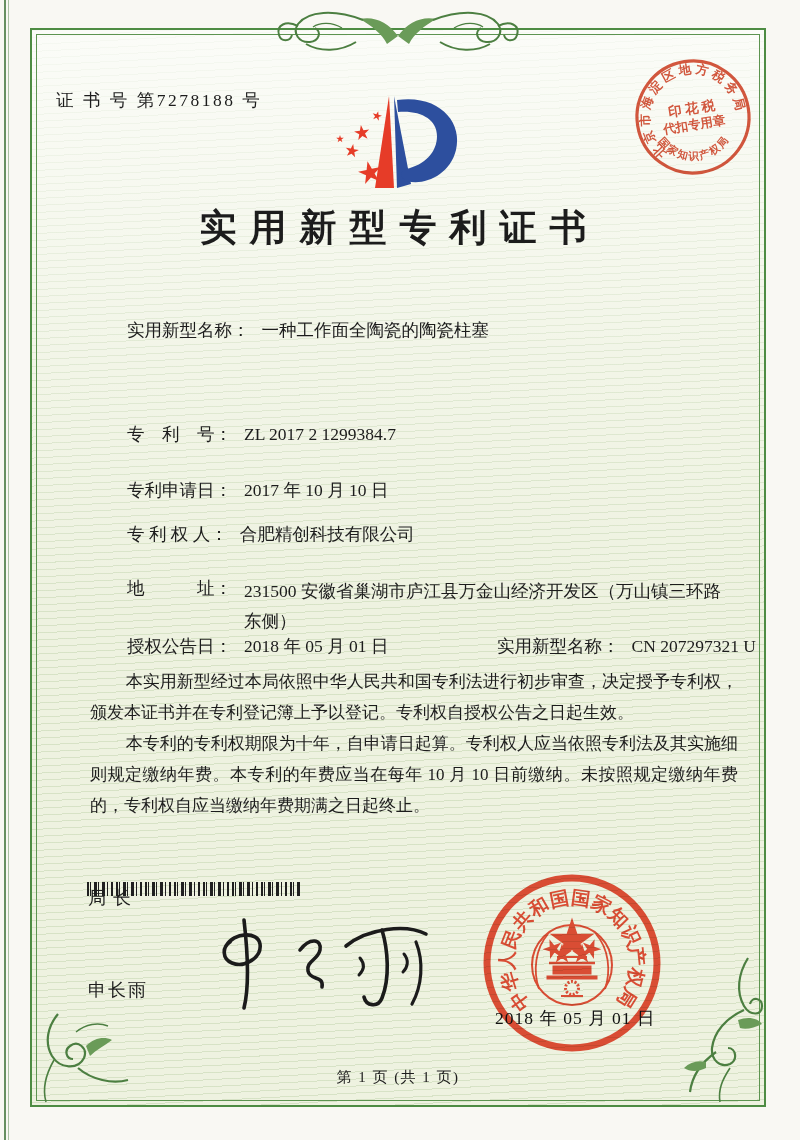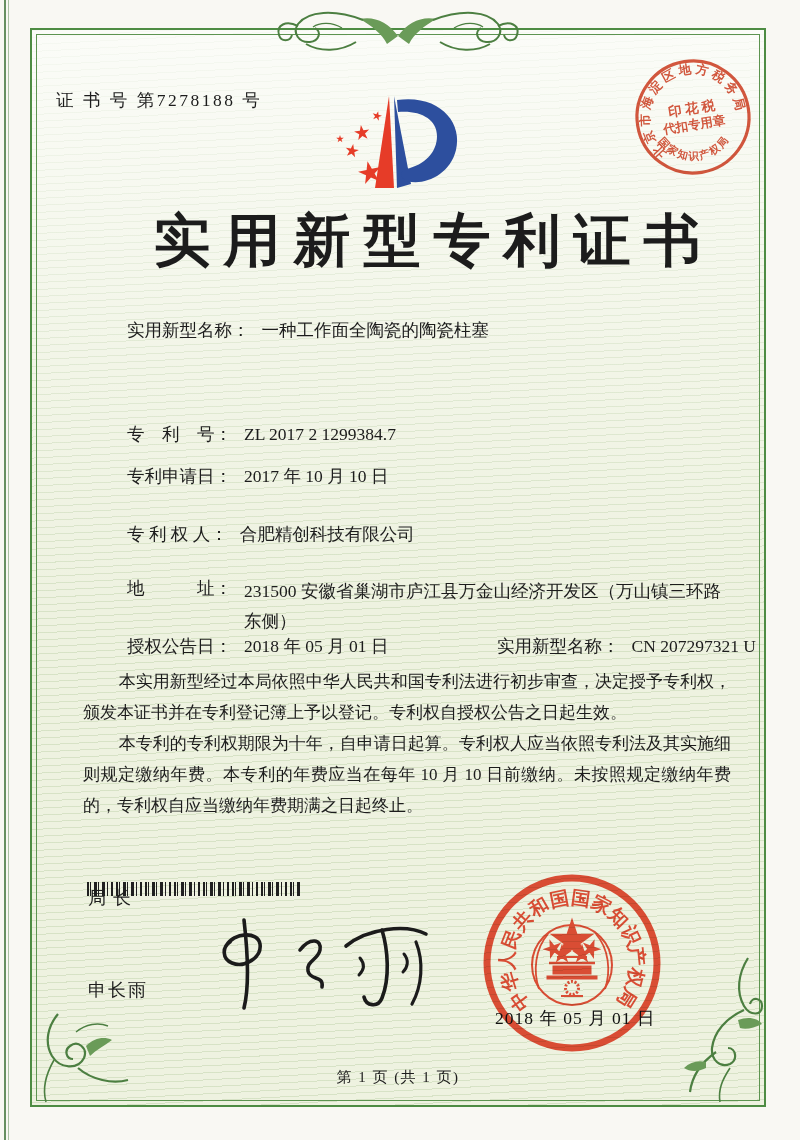--- a/index.html
+++ b/index.html
@@ -26,32 +26,32 @@
     position:absolute;left:4px;top:4px;right:4px;bottom:4px;
     border:1px solid #5d9450;pointer-events:none;
   }
 
   .cert-no{position:absolute;left:24px;top:58px;font-size:17.5px;letter-spacing:2.5px;}
 
   .logo{position:absolute;left:295px;top:58px;}
 
   .title{
     position:absolute;left:0;top:173px;width:100%;text-align:center;
-    font-size:57px;font-weight:700;letter-spacing:13px;padding-left:3px;box-sizing:border-box;margin-left:34px;
+    font-size:37px;font-weight:700;letter-spacing:13px;padding-left:3px;box-sizing:border-box;
   }
 
   .frow{position:absolute;left:55px;font-size:17.5px;white-space:nowrap;margin-left:40px;}
   .frow .fvalue{margin-left:12px;}
   .frow.addr .fvalue{
     display:inline-block;vertical-align:top;white-space:normal;
     width:478px;line-height:30px;
   }
   .grant-no{position:absolute;left:370px;top:0;}
 
-  .paras{position:absolute;left:51px;top:636px;width:648px;}
+  .paras{position:absolute;left:58px;top:636px;width:648px;}
   .paras p{
     margin:0;font-size:17px;line-height:31px;text-align:justify;text-indent:2.1em;
   }
 
   .barcode{
     position:absolute;left:55px;top:852px;width:214px;height:14px;
     background-image:repeating-linear-gradient(90deg,
       #202020 0 2px, transparent 2px 3px,
       #202020 3px 4px, transparent 4px 7px,
       #202020 7px 10px, transparent 10px 11px,
@@ -146,21 +146,21 @@
   </svg>
 
   <div class="title">实用新型专利证书</div>
 
   <div class="frow" style="top:288px">
     <span>实用新型名称：</span><span class="fvalue">一种工作面全陶瓷的陶瓷柱塞</span>
   </div>
   <div class="frow" style="top:392px">
     <span>专　利　号：</span><span class="fvalue">ZL 2017 2 1299384.7</span>
   </div>
-  <div class="frow" style="top:434px">
+  <div class="frow" style="top:448px">
     <span>专利申请日：</span><span class="fvalue">2017 年 10 月 10 日</span>
   </div>
   <div class="frow" style="top:492px">
     <span>专 利 权 人：</span><span class="fvalue">合肥精创科技有限公司</span>
   </div>
   <div class="frow addr" style="top:546px">
     <span>地　　　址：</span><span class="fvalue">231500 安徽省巢湖市庐江县万金山经济开发区（万山镇三环路东侧）</span>
   </div>
   <div class="frow" style="top:604px;width:660px">
     <span>授权公告日：</span><span class="fvalue">2018 年 05 月 01 日</span>

